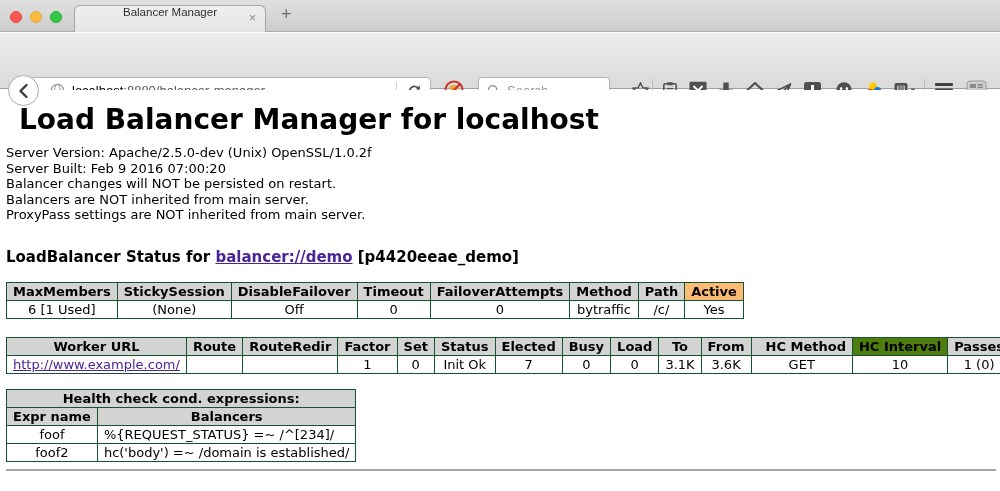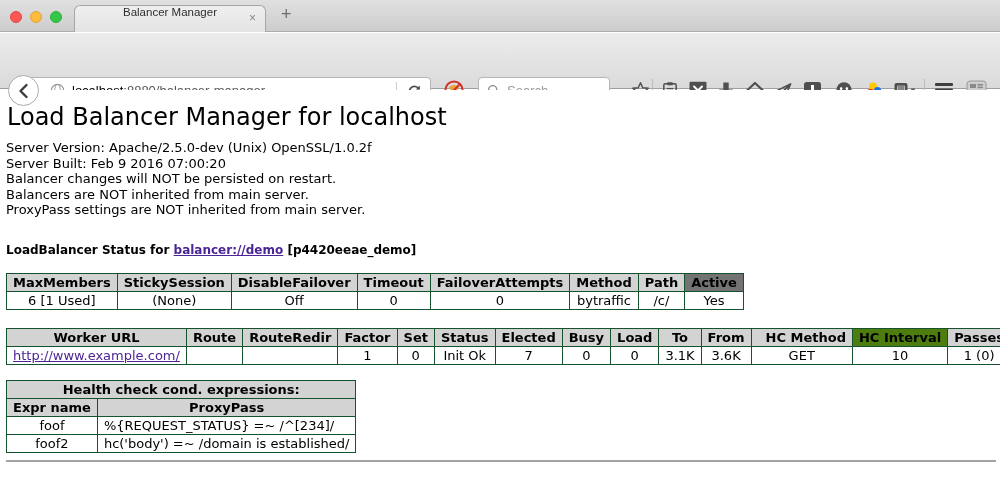--- a/index.html
+++ b/index.html
@@ -43,23 +43,23 @@
   .searchbar input { border:none; outline:none; width:86px; font-size:13px; color:#333;
                      font-family:"Liberation Sans",sans-serif; background:transparent; }
   .searchbar input::placeholder { color:#9a9a9a; }
   .tbicon { position:absolute; top:45px; width:24px; height:24px; display:flex;
             align-items:center; justify-content:center; }
   .vsep { position:absolute; top:46px; width:1px; height:22px; background:#bdbdbd; }
 
   
   .content { position:absolute; left:0; top:90px; width:1000px; height:401px; background:#fff;
              font-family:"DejaVu Sans", sans-serif; color:#000; padding:0 0 0 6px; }
-  h1.pagetitle { font-size:24px; font-weight:normal; margin:13px 0 9px 1px; letter-spacing:0; }
+  h1.pagetitle { font-size:28px; font-weight:bold; margin:13px 0 9px 13px; letter-spacing:0; }
   .infolines { font-size:13px; line-height:15.6px; margin-top:9px; }
-  .status-head { font-size:12px; font-weight:bold; margin-top:25px; }
+  .status-head { font-size:15px; font-weight:bold; margin-top:25px; }
   .status-head a { text-decoration:underline; }
 
   table { border-collapse:collapse; font-family:"DejaVu Sans", sans-serif; font-size:13px; }
   th, td { border:1px solid #14532d; padding:1px 6px; text-align:center; white-space:nowrap; }
   th { background:#d3d3d3; font-weight:bold; }
   .t-balancer { margin-top:16px; }
   .t-worker { margin-top:18px; }
   .t-health { margin-top:15px; }
   td.left { text-align:left; }
   a.lnk { text-decoration:underline; }
@@ -233,21 +233,21 @@
     <table class="t-balancer">
       <tbody>
           <tr>
         <th style="background: rgb(211, 211, 211);">MaxMembers</th>
         <th style="background: rgb(211, 211, 211); margin-left: 48px;">StickySession</th>
         <th style="background: rgb(211, 211, 211);">DisableFailover</th>
         <th style="background: rgb(211, 211, 211);">Timeout</th>
         <th style="background: rgb(211, 211, 211);">FailoverAttempts</th>
         <th style="background: rgb(211, 211, 211);">Method</th>
         <th style="background: rgb(211, 211, 211);">Path</th>
-        <th style="background: #737373;">Active</th>
+        <th style="background: #fdba74;">Active</th>
       </tr>
       <tr>
         <td>6 [1 Used]</td>
         <td>(None)</td>
         <td>Off</td>
         <td>0</td>
         <td>0</td>
         <td>bytraffic</td>
         <td>/c/</td>
         <td>Yes</td>
@@ -294,21 +294,21 @@
     </tbody>
       </table>
 
     <table class="t-health">
       <tbody>
           <tr>
         <th colspan="2" style="background: rgb(211, 211, 211);">Health check cond. expressions:</th>
       </tr>
       <tr>
         <th style="min-width: 80px; background: rgb(211, 211, 211);">Expr name</th>
-        <th style="min-width: 225px; background: rgb(211, 211, 211);">ProxyPass</th>
+        <th style="min-width: 225px; background: rgb(211, 211, 211);">Balancers</th>
       </tr>
       <tr>
         <td>foof</td>
         <td class="left">%{REQUEST_STATUS} =~ /^[234]/</td>
       </tr>
       <tr>
         <td>foof2</td>
         <td class="left">hc('body') =~ /domain is established/</td>
       </tr>
     </tbody>

